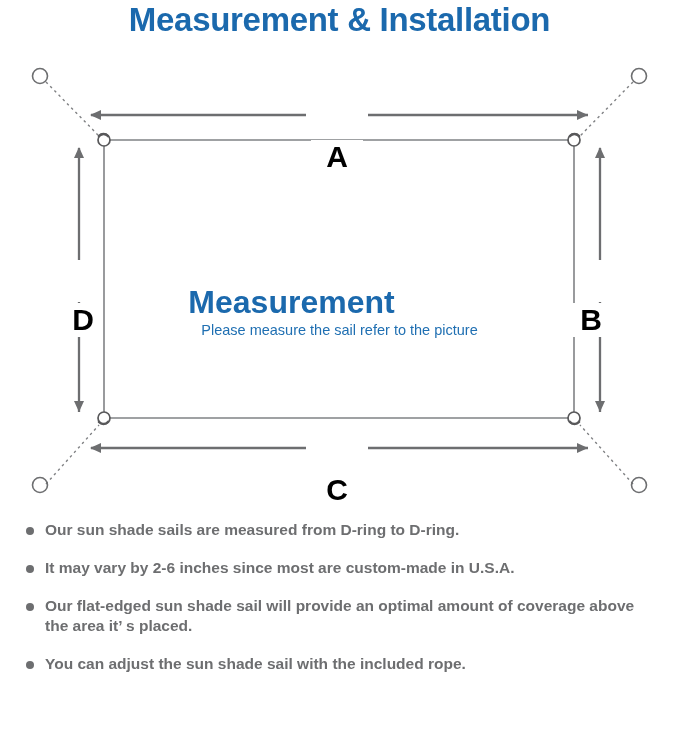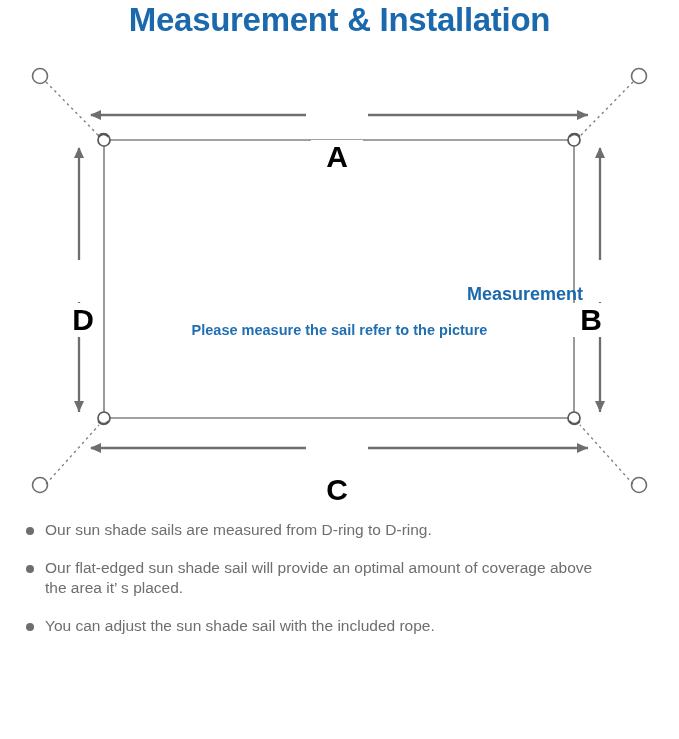--- a/index.html
+++ b/index.html
@@ -51,34 +51,34 @@
   #diagram svg {
     display: block;
   }
 
   
   #sail-heading {
     position: absolute;
     left: 0;
     top: 240px;
     width: 583px;
-    text-align: right;
-    font-size: 18px;
+    text-align: center;
+    font-size: 32px;
     font-weight: bold;
     color: #1b69ad;
     white-space: nowrap;
   }
   #sail-subheading {
     position: absolute;
     left: 0;
     top: 278px;
     width: 679px;
     text-align: center;
     font-size: 14.5px;
-    font-weight: bold;
+    font-weight: normal;
     color: #1f6fb2;
     white-space: nowrap;
   }
 
   
   .dim-letter {
     position: absolute;
     font-family: "Liberation Sans", sans-serif;
     font-size: 30px;
     font-weight: bold;
@@ -91,20 +91,21 @@
   #letter-C { left: 311px; top: 429px; width: 52px; }
   #letter-B { left: 571px; top: 259px; width: 40px; }
   #letter-D { left: 63px; top: 259px; width: 40px; }
 
   
   #notes {
     position: absolute;
     left: 0;
     top: 520px;
     width: 673px;
+    font-weight: bold;
   }
   .note-item {
     position: relative;
     padding-left: 31px;
     margin: 0 14px 0 14px;
     font-size: 15.5px;
     line-height: 20px;
     color: #6d6e70;
     min-height: 20px;
   }
@@ -202,20 +203,24 @@
     <div id="sail-subheading">Please measure the sail refer to the picture</div>
   </div>
 
   <div id="notes">
     <div class="note-item">
       <span class="note-bullet"></span>
       <span class="note-text">Our sun shade sails are measured from D-ring to D-ring.</span>
     </div>
     <div class="note-item">
       <span class="note-bullet"></span>
+      <span class="note-text">It may vary by 2-6 inches since most are custom-made in U.S.A.</span>
+    </div>
+    <div class="note-item">
+      <span class="note-bullet"></span>
       <span class="note-text">Our flat-edged sun shade sail will provide an optimal amount of coverage above
 the area it’ s placed.</span>
     </div>
     <div class="note-item">
       <span class="note-bullet"></span>
       <span class="note-text">You can adjust the sun shade sail with the included rope.</span>
     </div>
   </div>
 
 </div>

